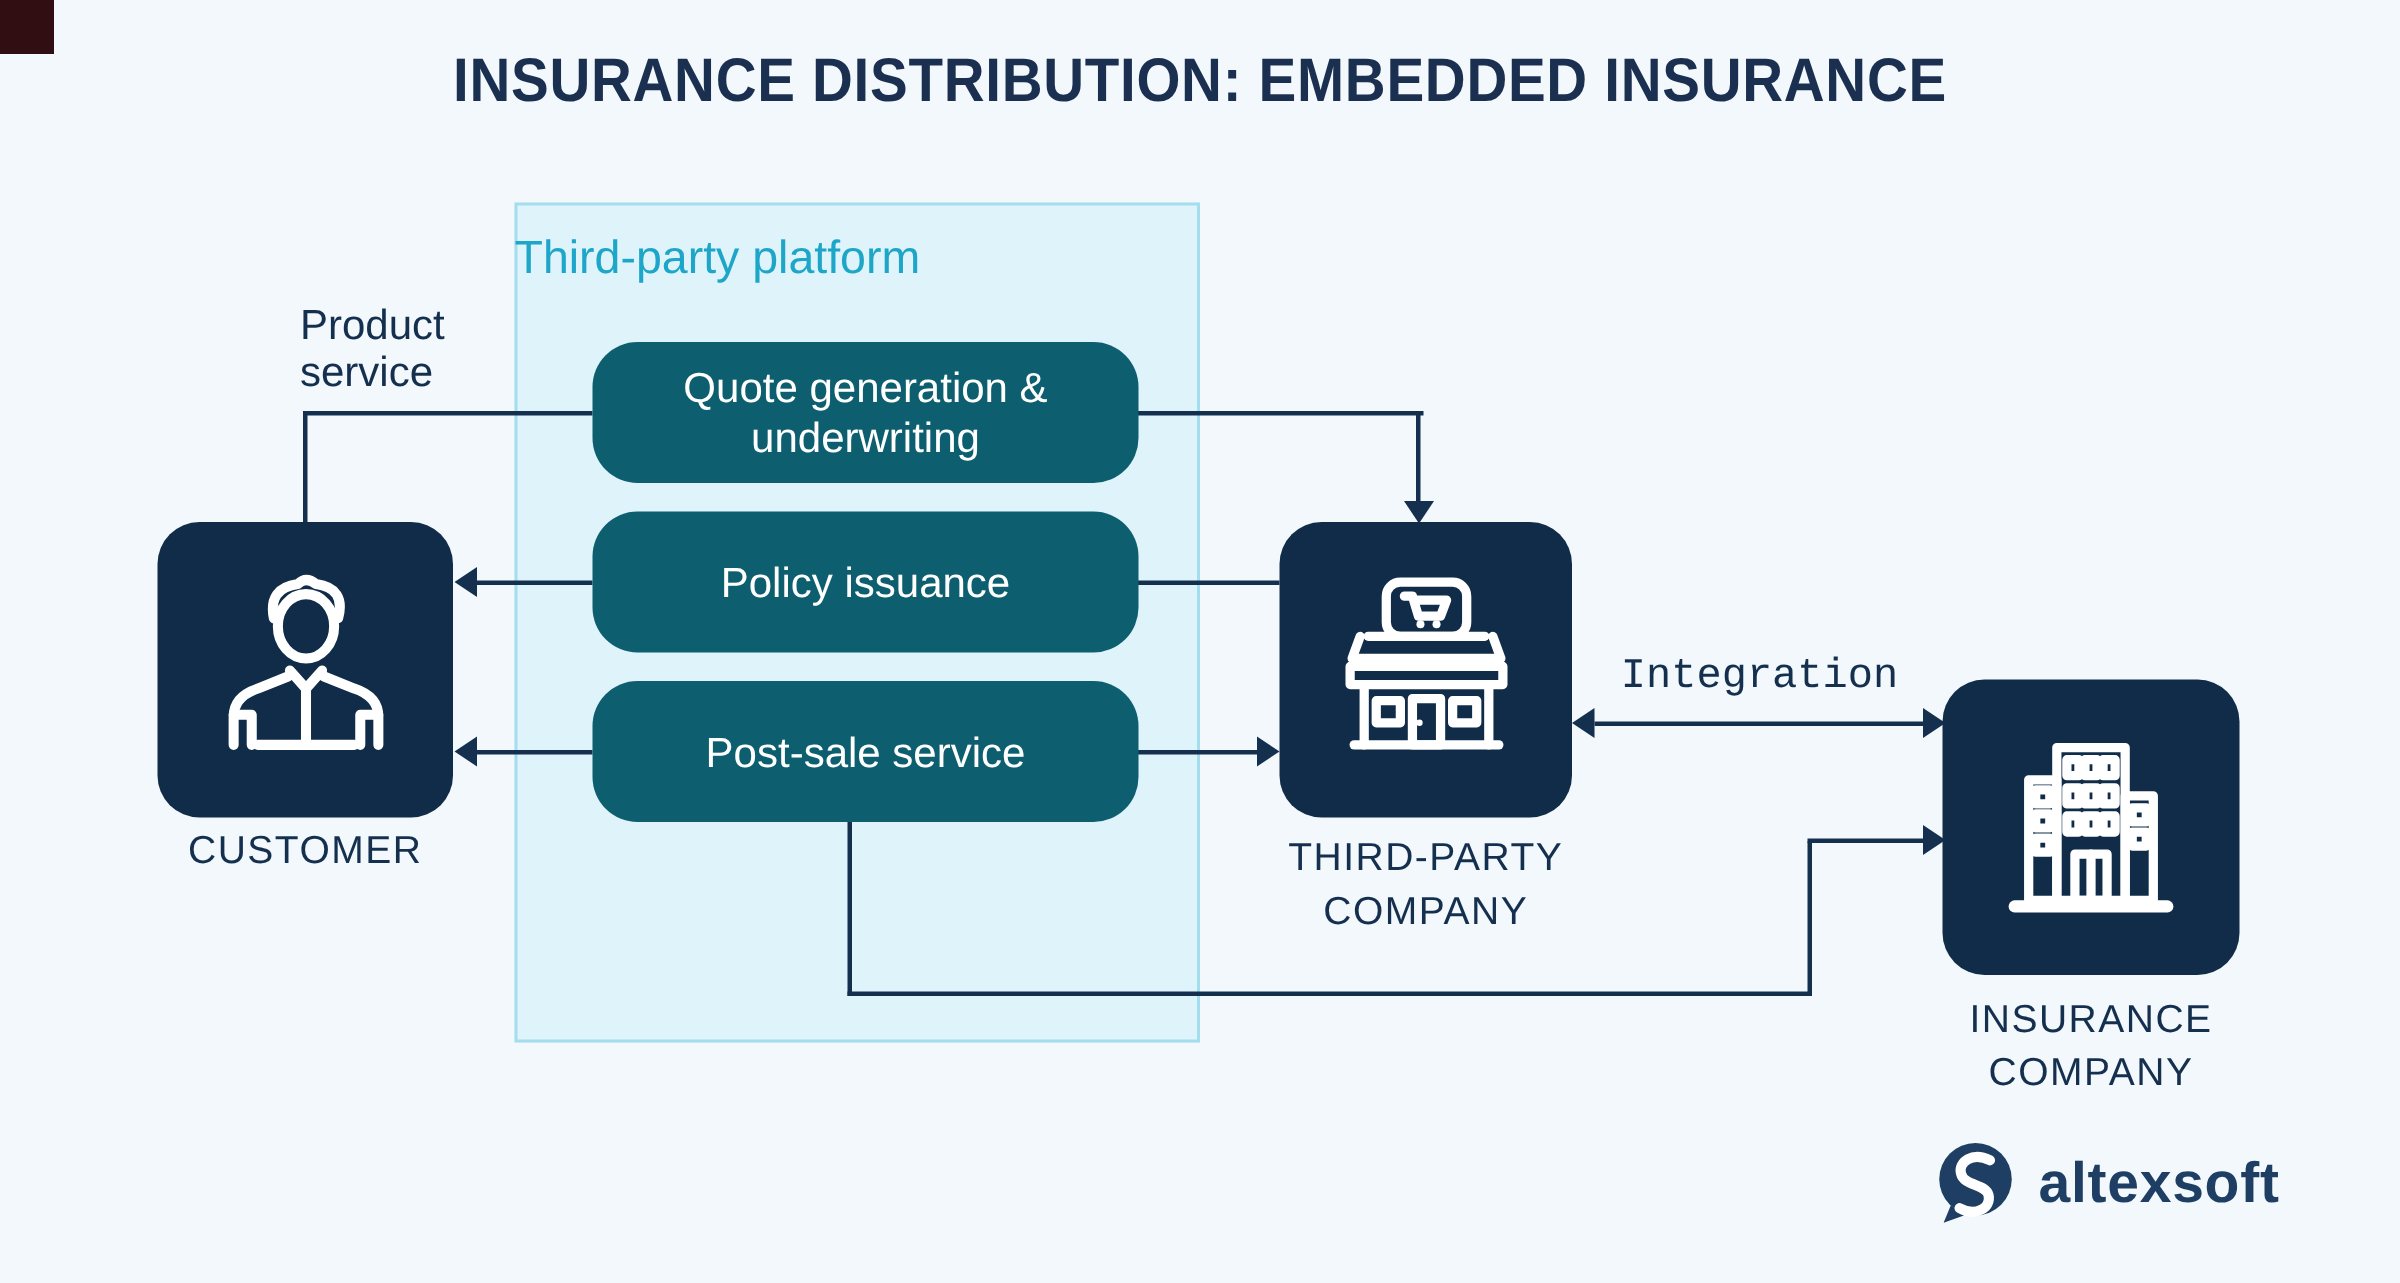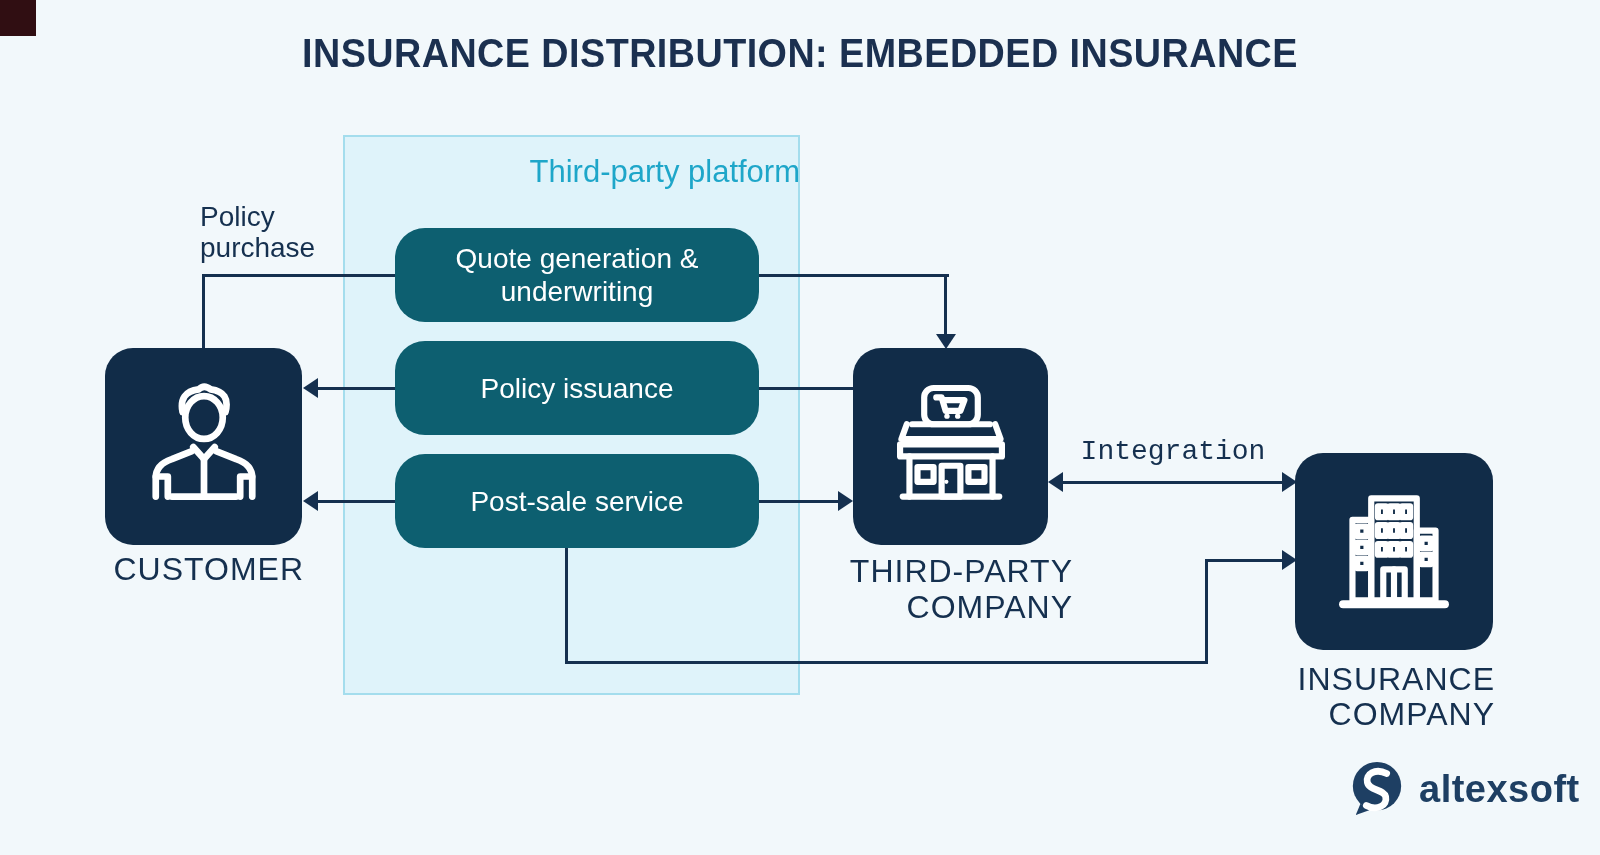--- a/index.html
+++ b/index.html
@@ -7,57 +7,57 @@
   #stage{position:relative;width:1600px;height:855px;background:#f2f8fb;overflow:hidden;}
 
   .corner-square{position:absolute;left:0;top:0;width:36px;height:36px;background:#300e12;}
 
   .title{position:absolute;left:0;top:30px;width:100%;text-align:center;
     font-size:41px;font-weight:700;color:#1b3050;letter-spacing:.5px;margin:0;
     transform:scaleX(.92);}
 
   .panel{position:absolute;left:343px;top:135px;width:457px;height:560px;
     background:#dff3fa;border:2px solid #a4dded;box-sizing:border-box;}
-  .panel-label{position:absolute;left:343px;top:154px;width:457px;text-align:right;
+  .panel-label{position:absolute;left:343px;top:154px;width:457px;text-align:left;
     font-size:31px;color:#1ea6c9;}
 
   .tealbox{position:absolute;left:395px;width:364px;height:94px;background:#0d5f70;
     border-radius:30px;color:#fff;font-size:28px;display:flex;align-items:center;
     justify-content:center;text-align:center;line-height:33px;padding:0 22px;
     box-sizing:border-box;}
   #box-quote{top:228px;}
   #box-policy{top:341px;}
   #box-postsale{top:454px;}
 
   .node{position:absolute;background:#112c48;border-radius:28px;display:flex;
     align-items:center;justify-content:center;}
   #node-customer{left:105px;top:348px;width:197px;height:197px;}
   #node-thirdparty{left:853px;top:348px;width:195px;height:197px;}
   #node-insurance{left:1295px;top:453px;width:198px;height:197px;}
 
-  .node-label{position:absolute;text-align:right;font-size:32px;font-weight:400;
+  .node-label{position:absolute;text-align:center;font-size:26px;font-weight:400;
     color:#15304f;letter-spacing:1px;}
   #label-customer{left:103px;top:551px;width:201px;}
   #label-thirdparty{left:828px;top:553px;width:245px;line-height:36px;}
   #label-insurance{left:1293px;top:662px;width:202px;line-height:35px;}
 
   .ln{position:absolute;background:#15304f;}
   .ah{position:absolute;width:0;height:0;}
   .ah-left{border-top:10px solid transparent;border-bottom:10px solid transparent;
     border-right:15px solid #15304f;}
   .ah-right{border-top:10px solid transparent;border-bottom:10px solid transparent;
     border-left:15px solid #15304f;}
   .ah-down{border-left:10px solid transparent;border-right:10px solid transparent;
     border-top:15px solid #15304f;}
 
   .note{position:absolute;color:#15304f;font-size:28px;}
   #note-product{left:200px;top:201px;width:160px;line-height:31px;}
   #note-integration{left:1073px;top:436px;width:200px;text-align:center;font-family:Liberation Mono, monospace;}
 
-  .logo{position:absolute;left:1348px;top:760px;display:flex;align-items:center;gap:13px;}
+  .logo{position:absolute;left:1288px;top:760px;display:flex;align-items:center;gap:13px;}
   .logo-text{font-size:38px;font-weight:700;color:#1e3f63;letter-spacing:.5px;}
 
   .icon-svg{display:block;}
 </style>
 </head>
 <body>
 
 <div id="stage">
 
   <div class="corner-square"></div>
@@ -86,21 +86,21 @@
   <div class="ln" style="left:565px;top:548px;width:3px;height:116px;"></div>
   <div class="ln" style="left:565px;top:661px;width:643px;height:3px;"></div>
   <div class="ln" style="left:1205px;top:561px;width:3px;height:103px;"></div>
   <div class="ln" style="left:1205px;top:559px;width:77px;height:3px;"></div>
   <div class="ah ah-right" style="left:1282px;top:550px;"></div>
 
   <div class="ln" style="left:1063px;top:481px;width:219px;height:3px;"></div>
   <div class="ah ah-left" style="left:1048px;top:472px;"></div>
   <div class="ah ah-right" style="left:1282px;top:472px;"></div>
 
-  <div class="note" id="note-product">Policy purchase</div>
+  <div class="note" id="note-product">Product service</div>
   <div class="note" id="note-integration">Integration</div>
 
   <div class="tealbox" id="box-quote">
     <span>Quote generation &amp; underwriting</span>
   </div>
   <div class="tealbox" id="box-policy">
     <span>Policy issuance</span>
   </div>
   <div class="tealbox" id="box-postsale">
     <span>Post-sale service</span>

